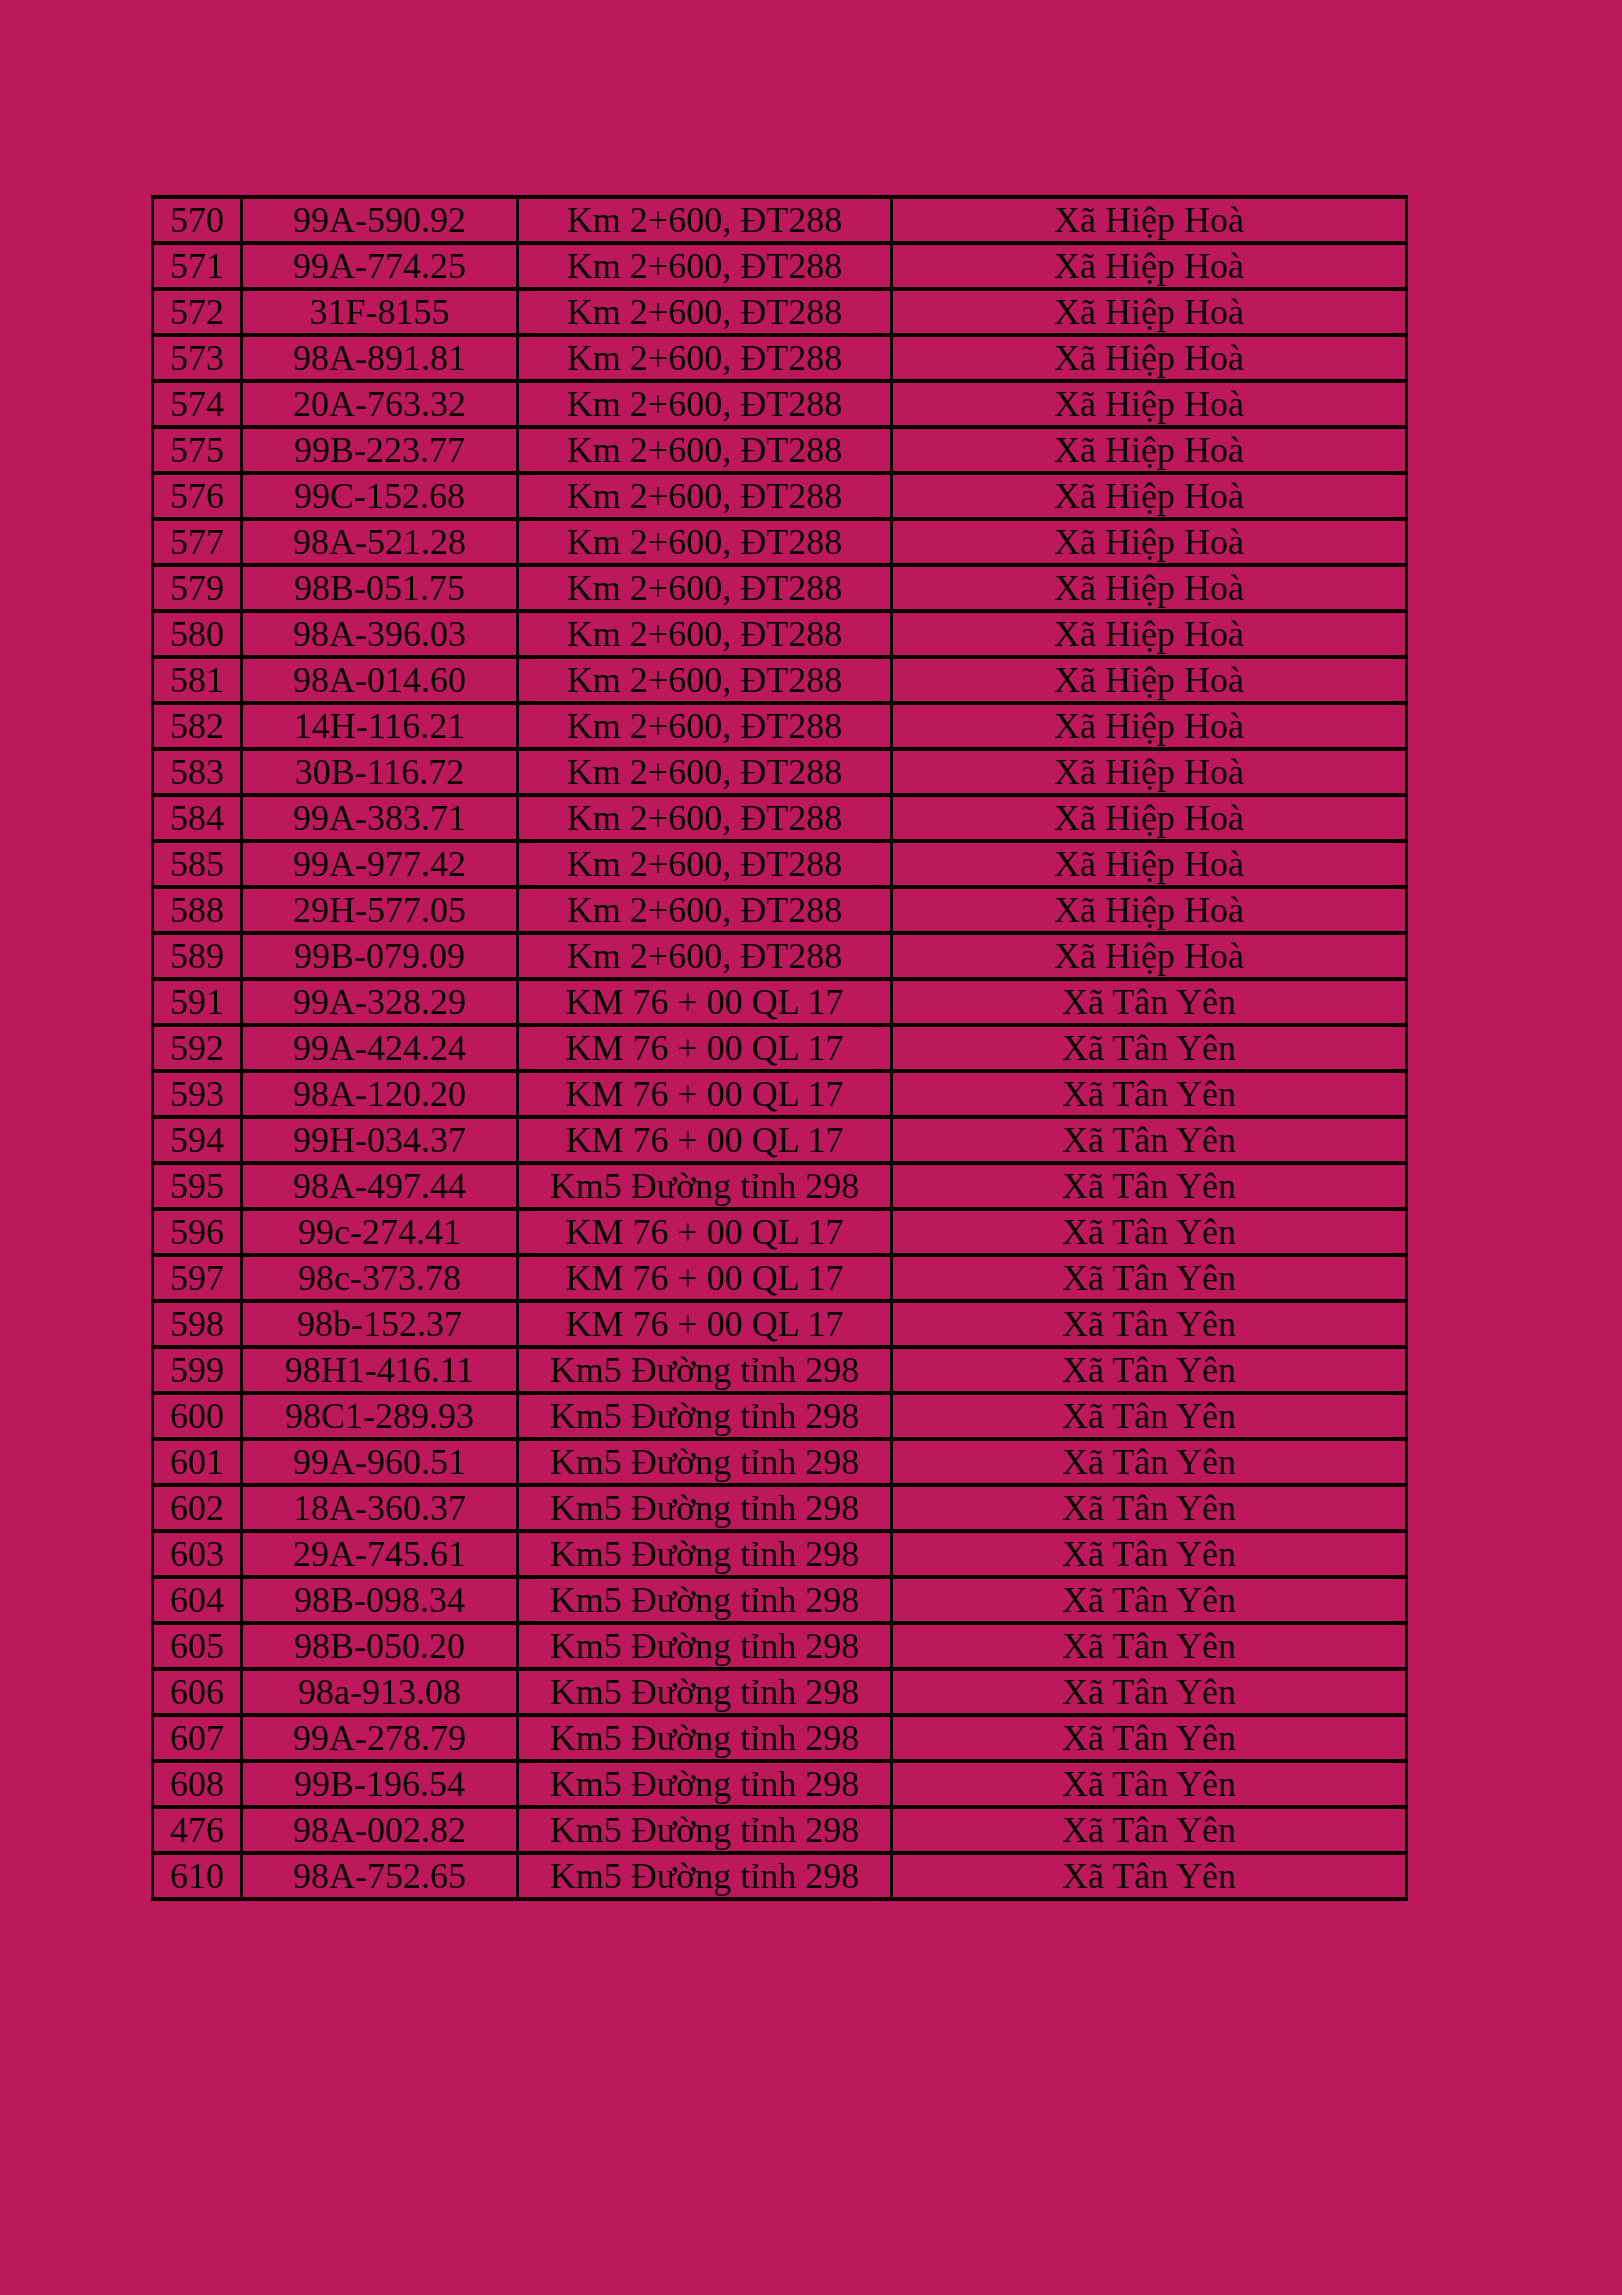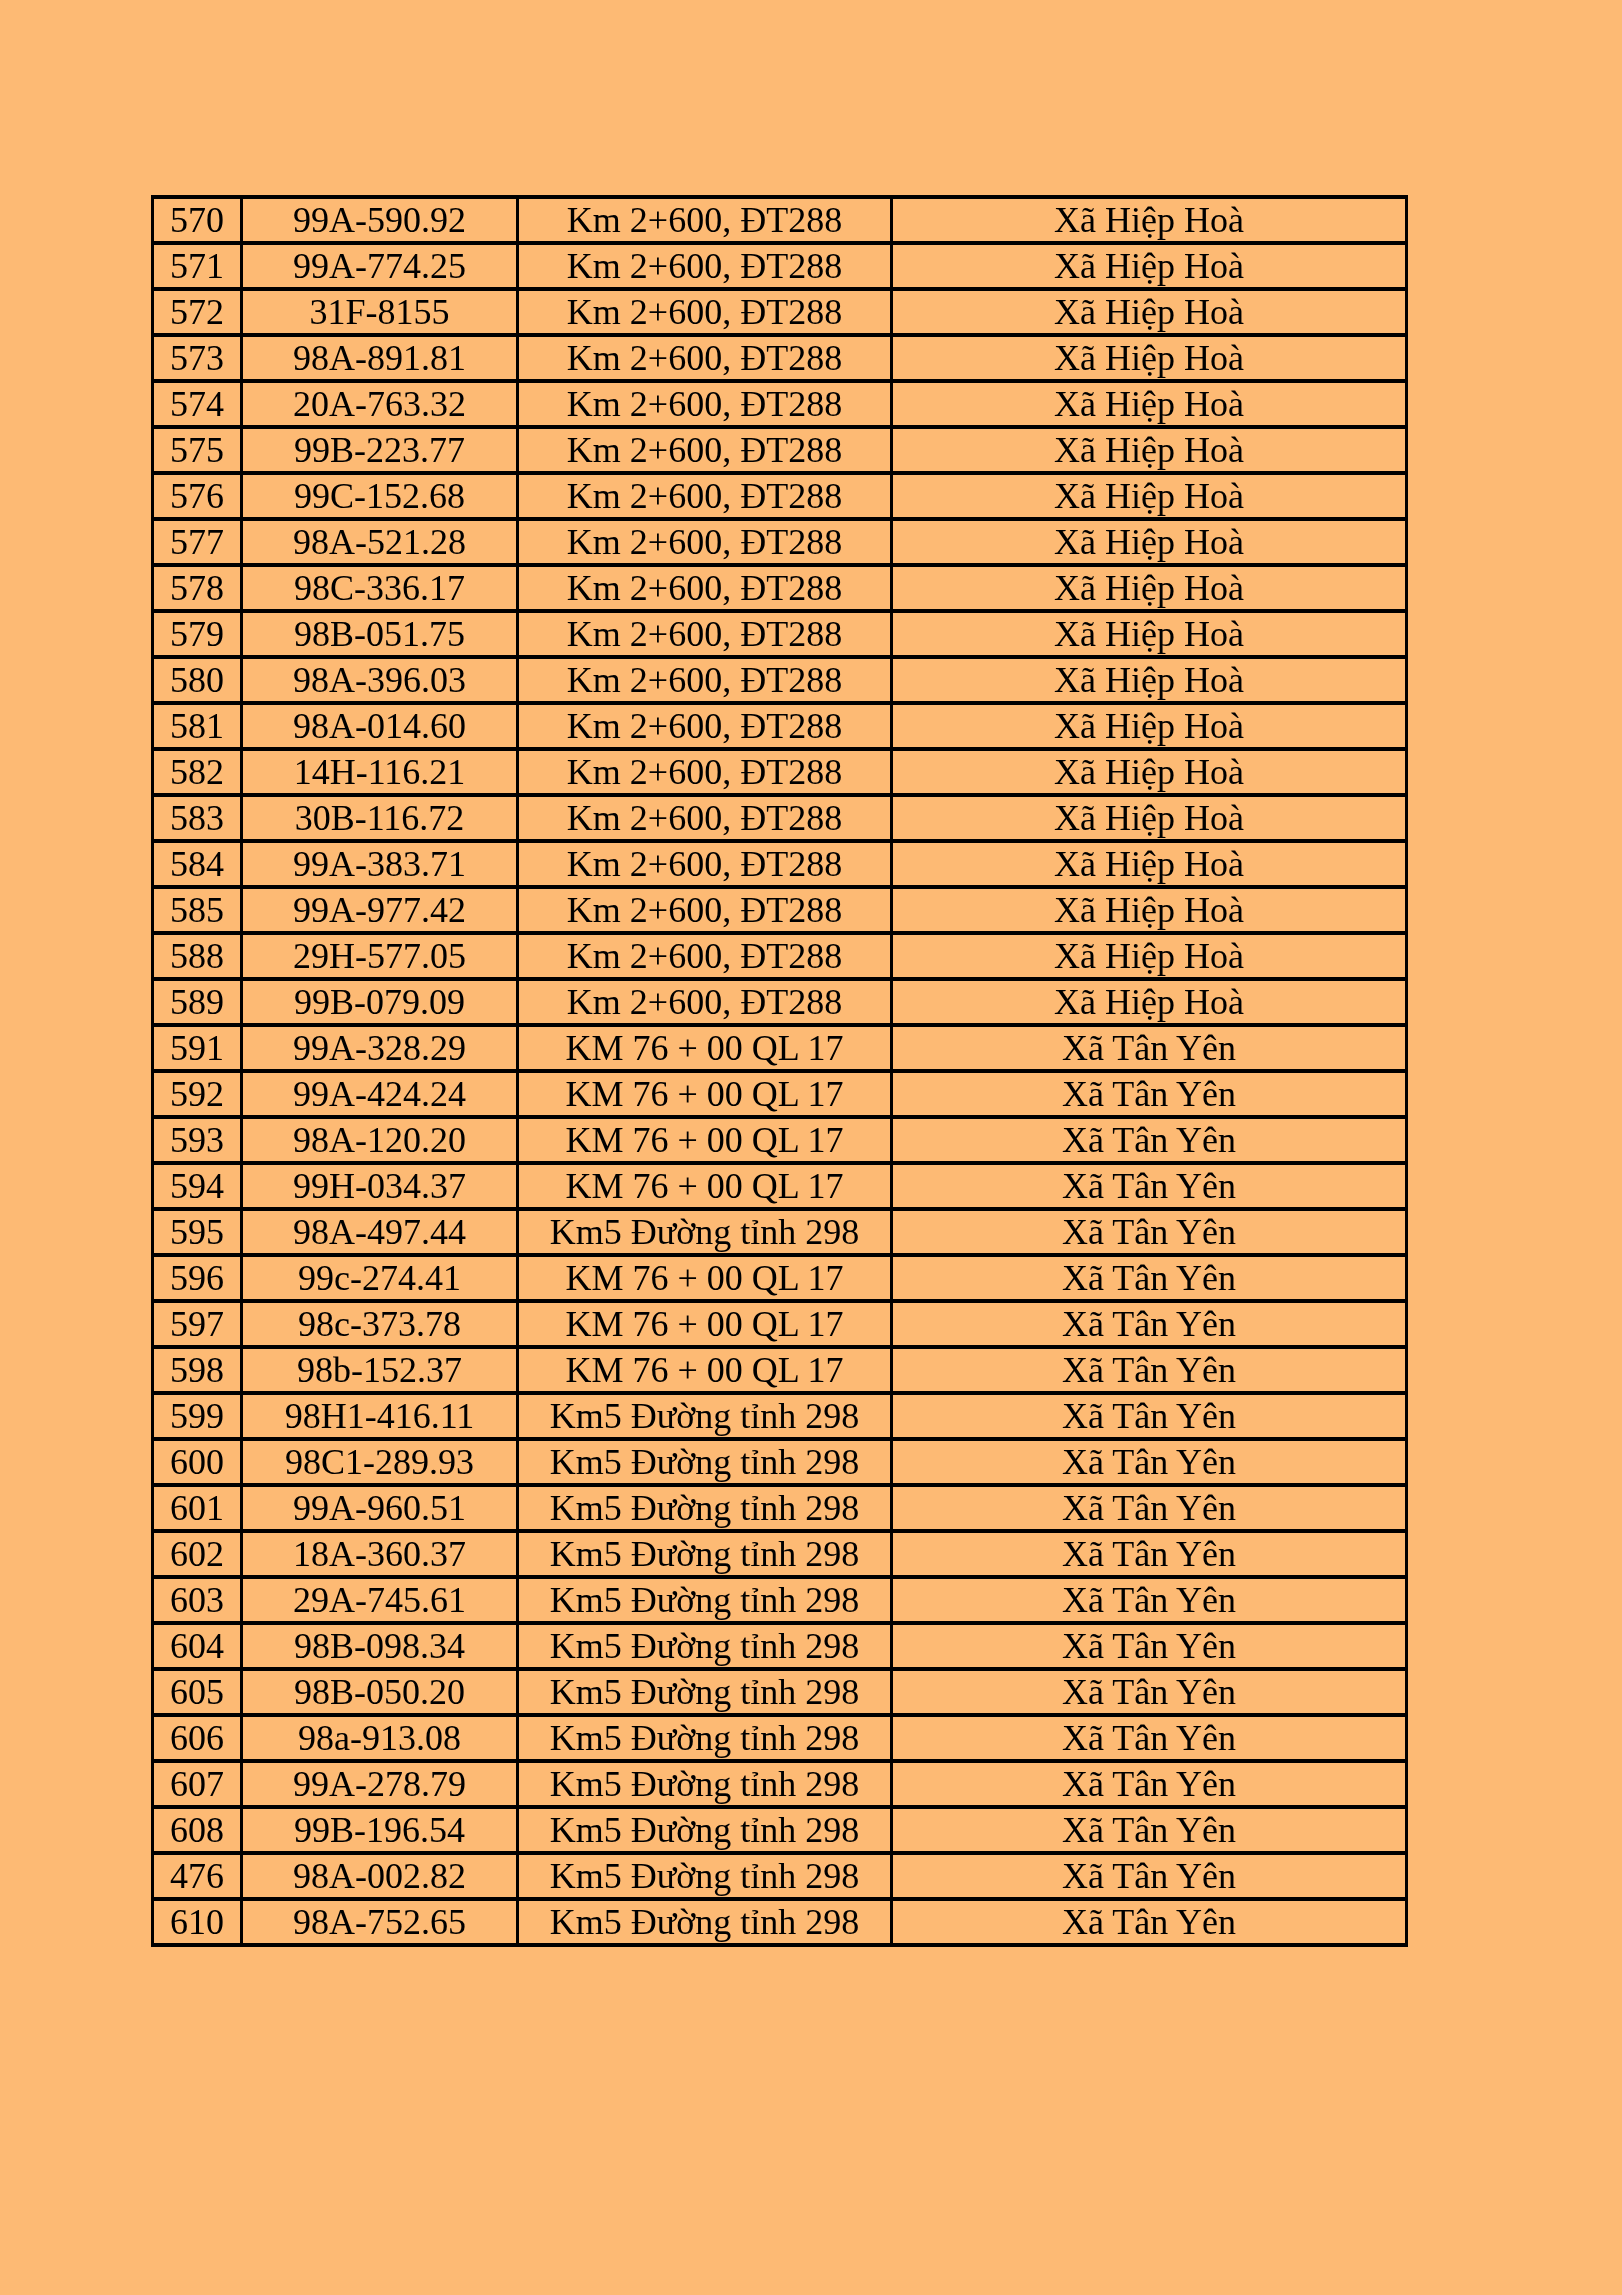--- a/index.html
+++ b/index.html
@@ -4,21 +4,21 @@
 <style>
   html, body {
     margin: 0;
     padding: 0;
     background: #ffffff;
   }
   .page {
     position: relative;
     width: 1623px;
     height: 2295px;
-    background: #fdba74;
+    background: #be185d;
     overflow: hidden;
     font-family: "Liberation Serif", serif;
   }
   table.plate-table {
     position: absolute;
     left: 151px;
     top: 195px;
     width: 1254px;
     border-collapse: collapse;
     table-layout: fixed;
@@ -99,26 +99,20 @@
           <td>Km 2+600, ĐT288</td>
           <td>Xã Hiệp Hoà</td>
         </tr>
         <tr>
           <td>577</td>
           <td>98A-521.28</td>
           <td>Km 2+600, ĐT288</td>
           <td>Xã Hiệp Hoà</td>
         </tr>
         <tr>
-          <td>578</td>
-          <td>98C-336.17</td>
-          <td>Km 2+600, ĐT288</td>
-          <td>Xã Hiệp Hoà</td>
-        </tr>
-        <tr>
           <td>579</td>
           <td>98B-051.75</td>
           <td>Km 2+600, ĐT288</td>
           <td>Xã Hiệp Hoà</td>
         </tr>
         <tr>
           <td>580</td>
           <td>98A-396.03</td>
           <td>Km 2+600, ĐT288</td>
           <td>Xã Hiệp Hoà</td>

